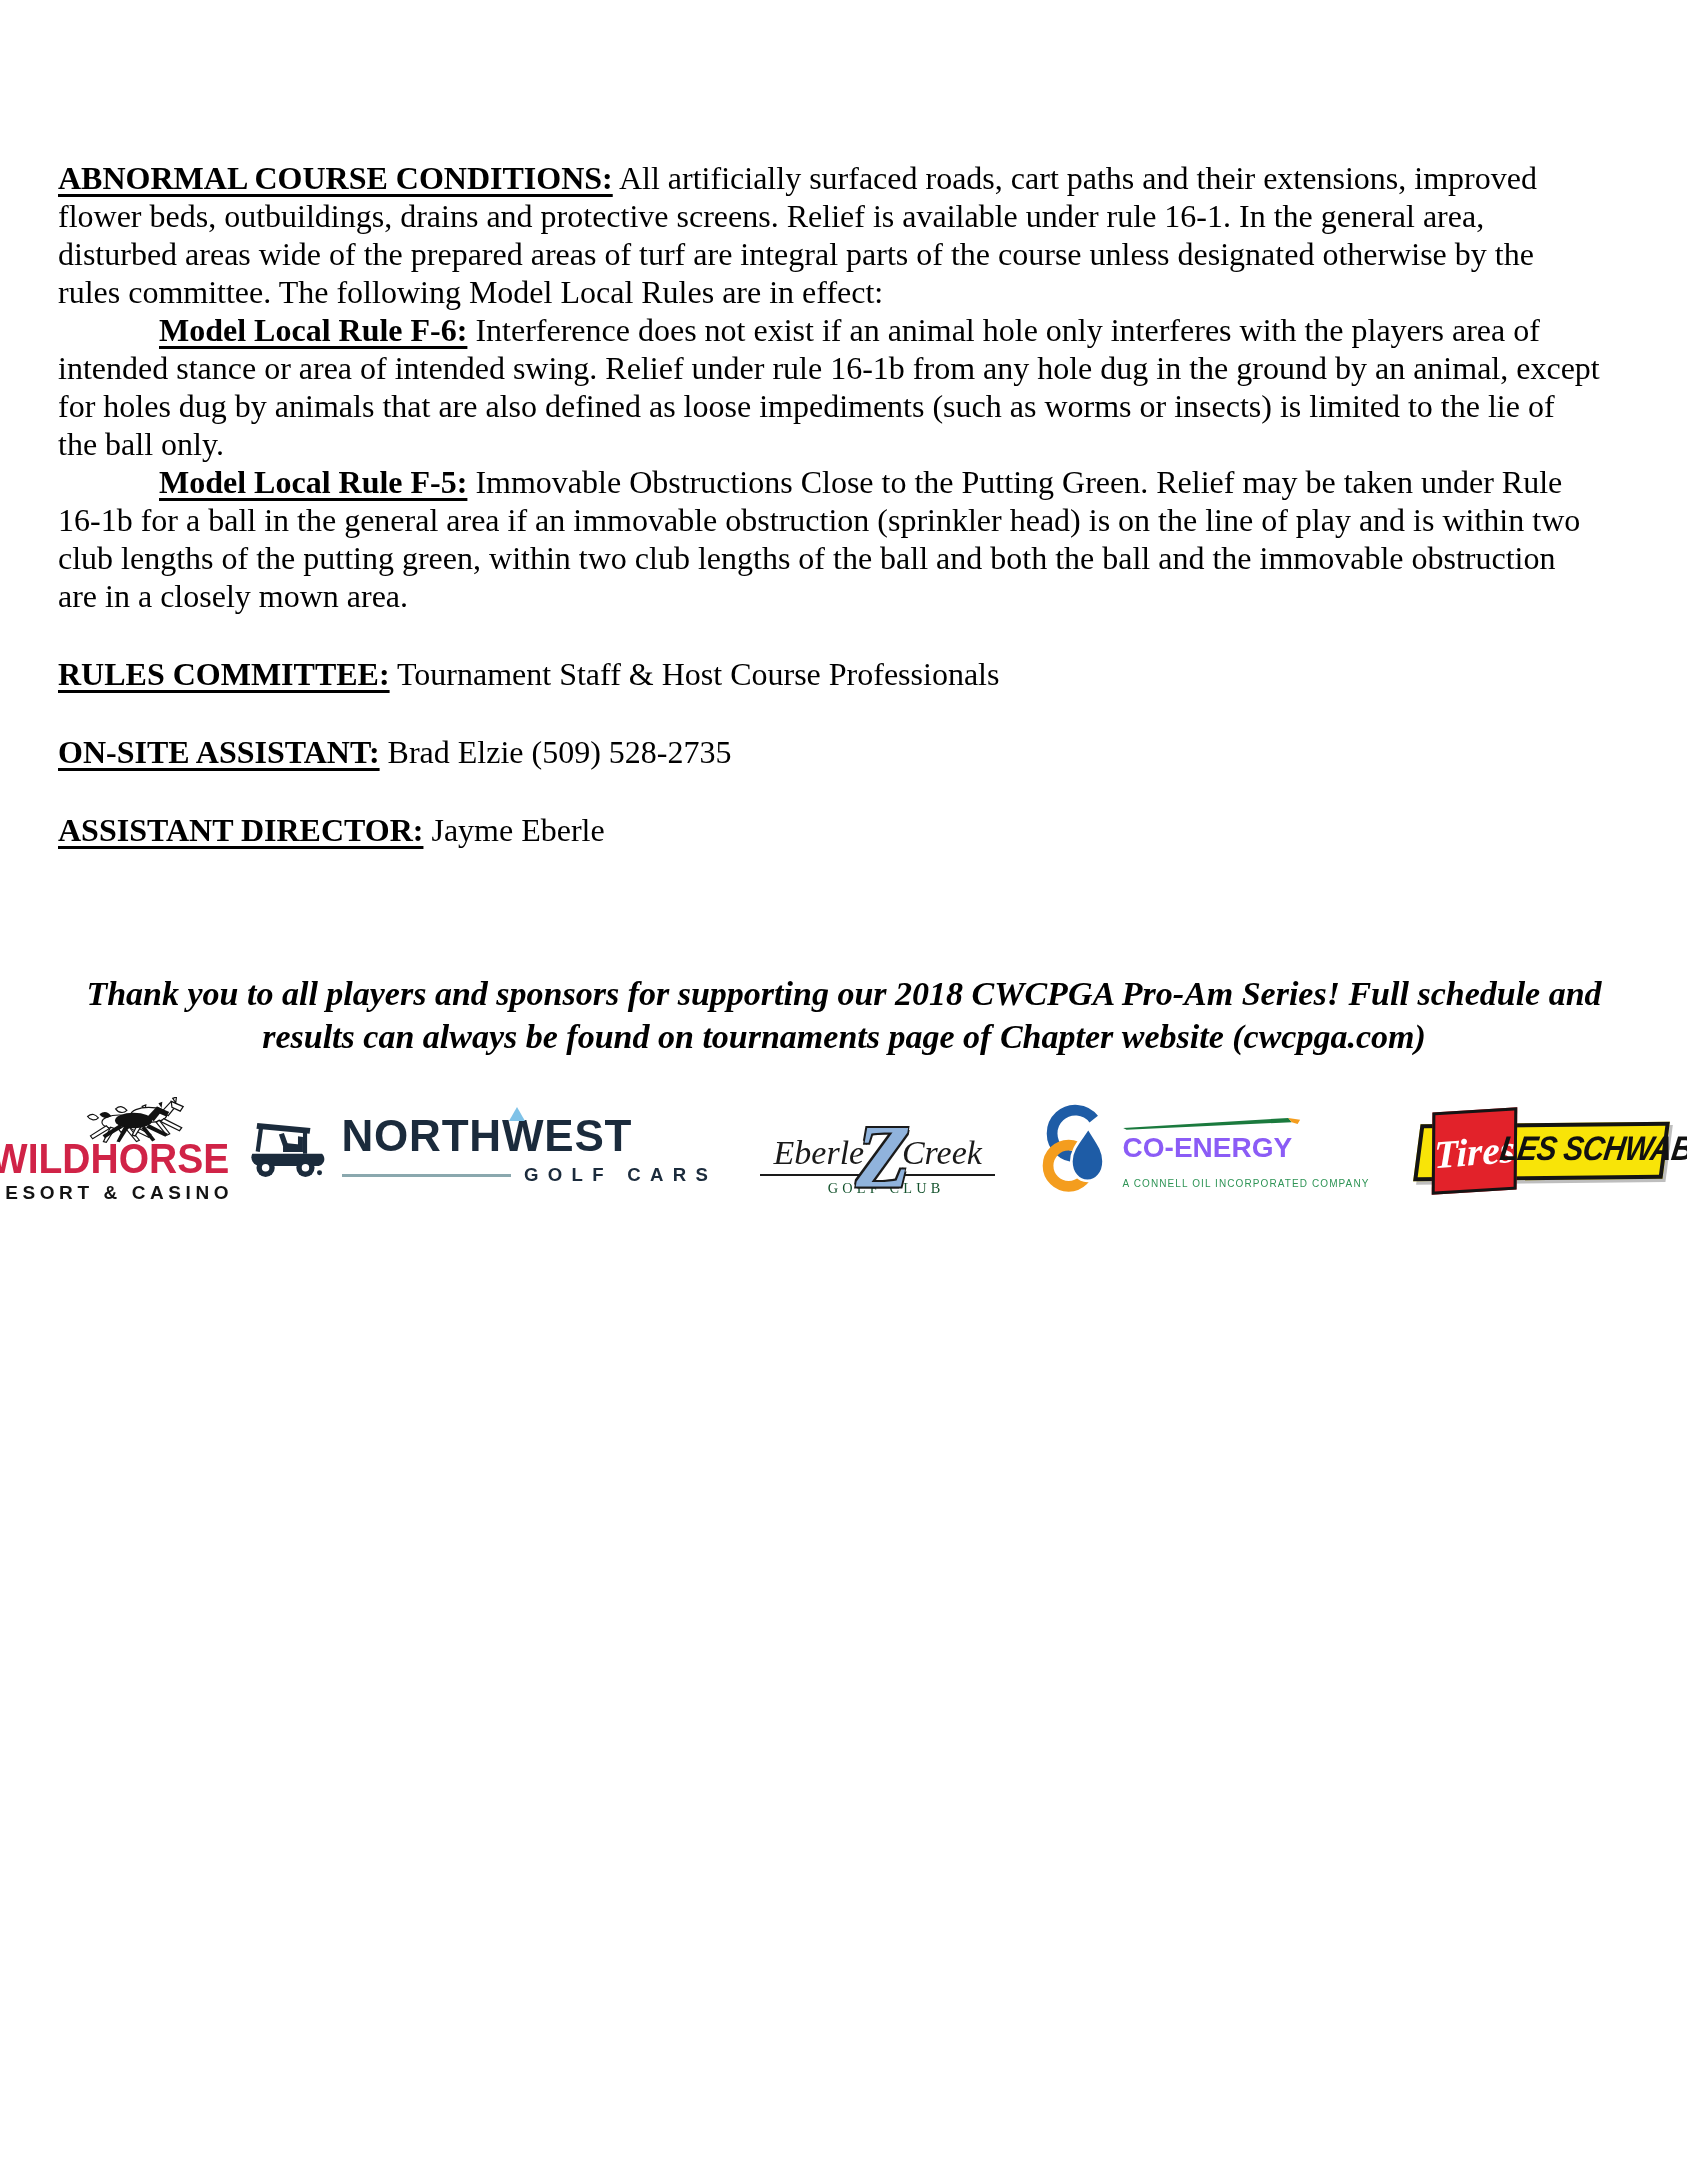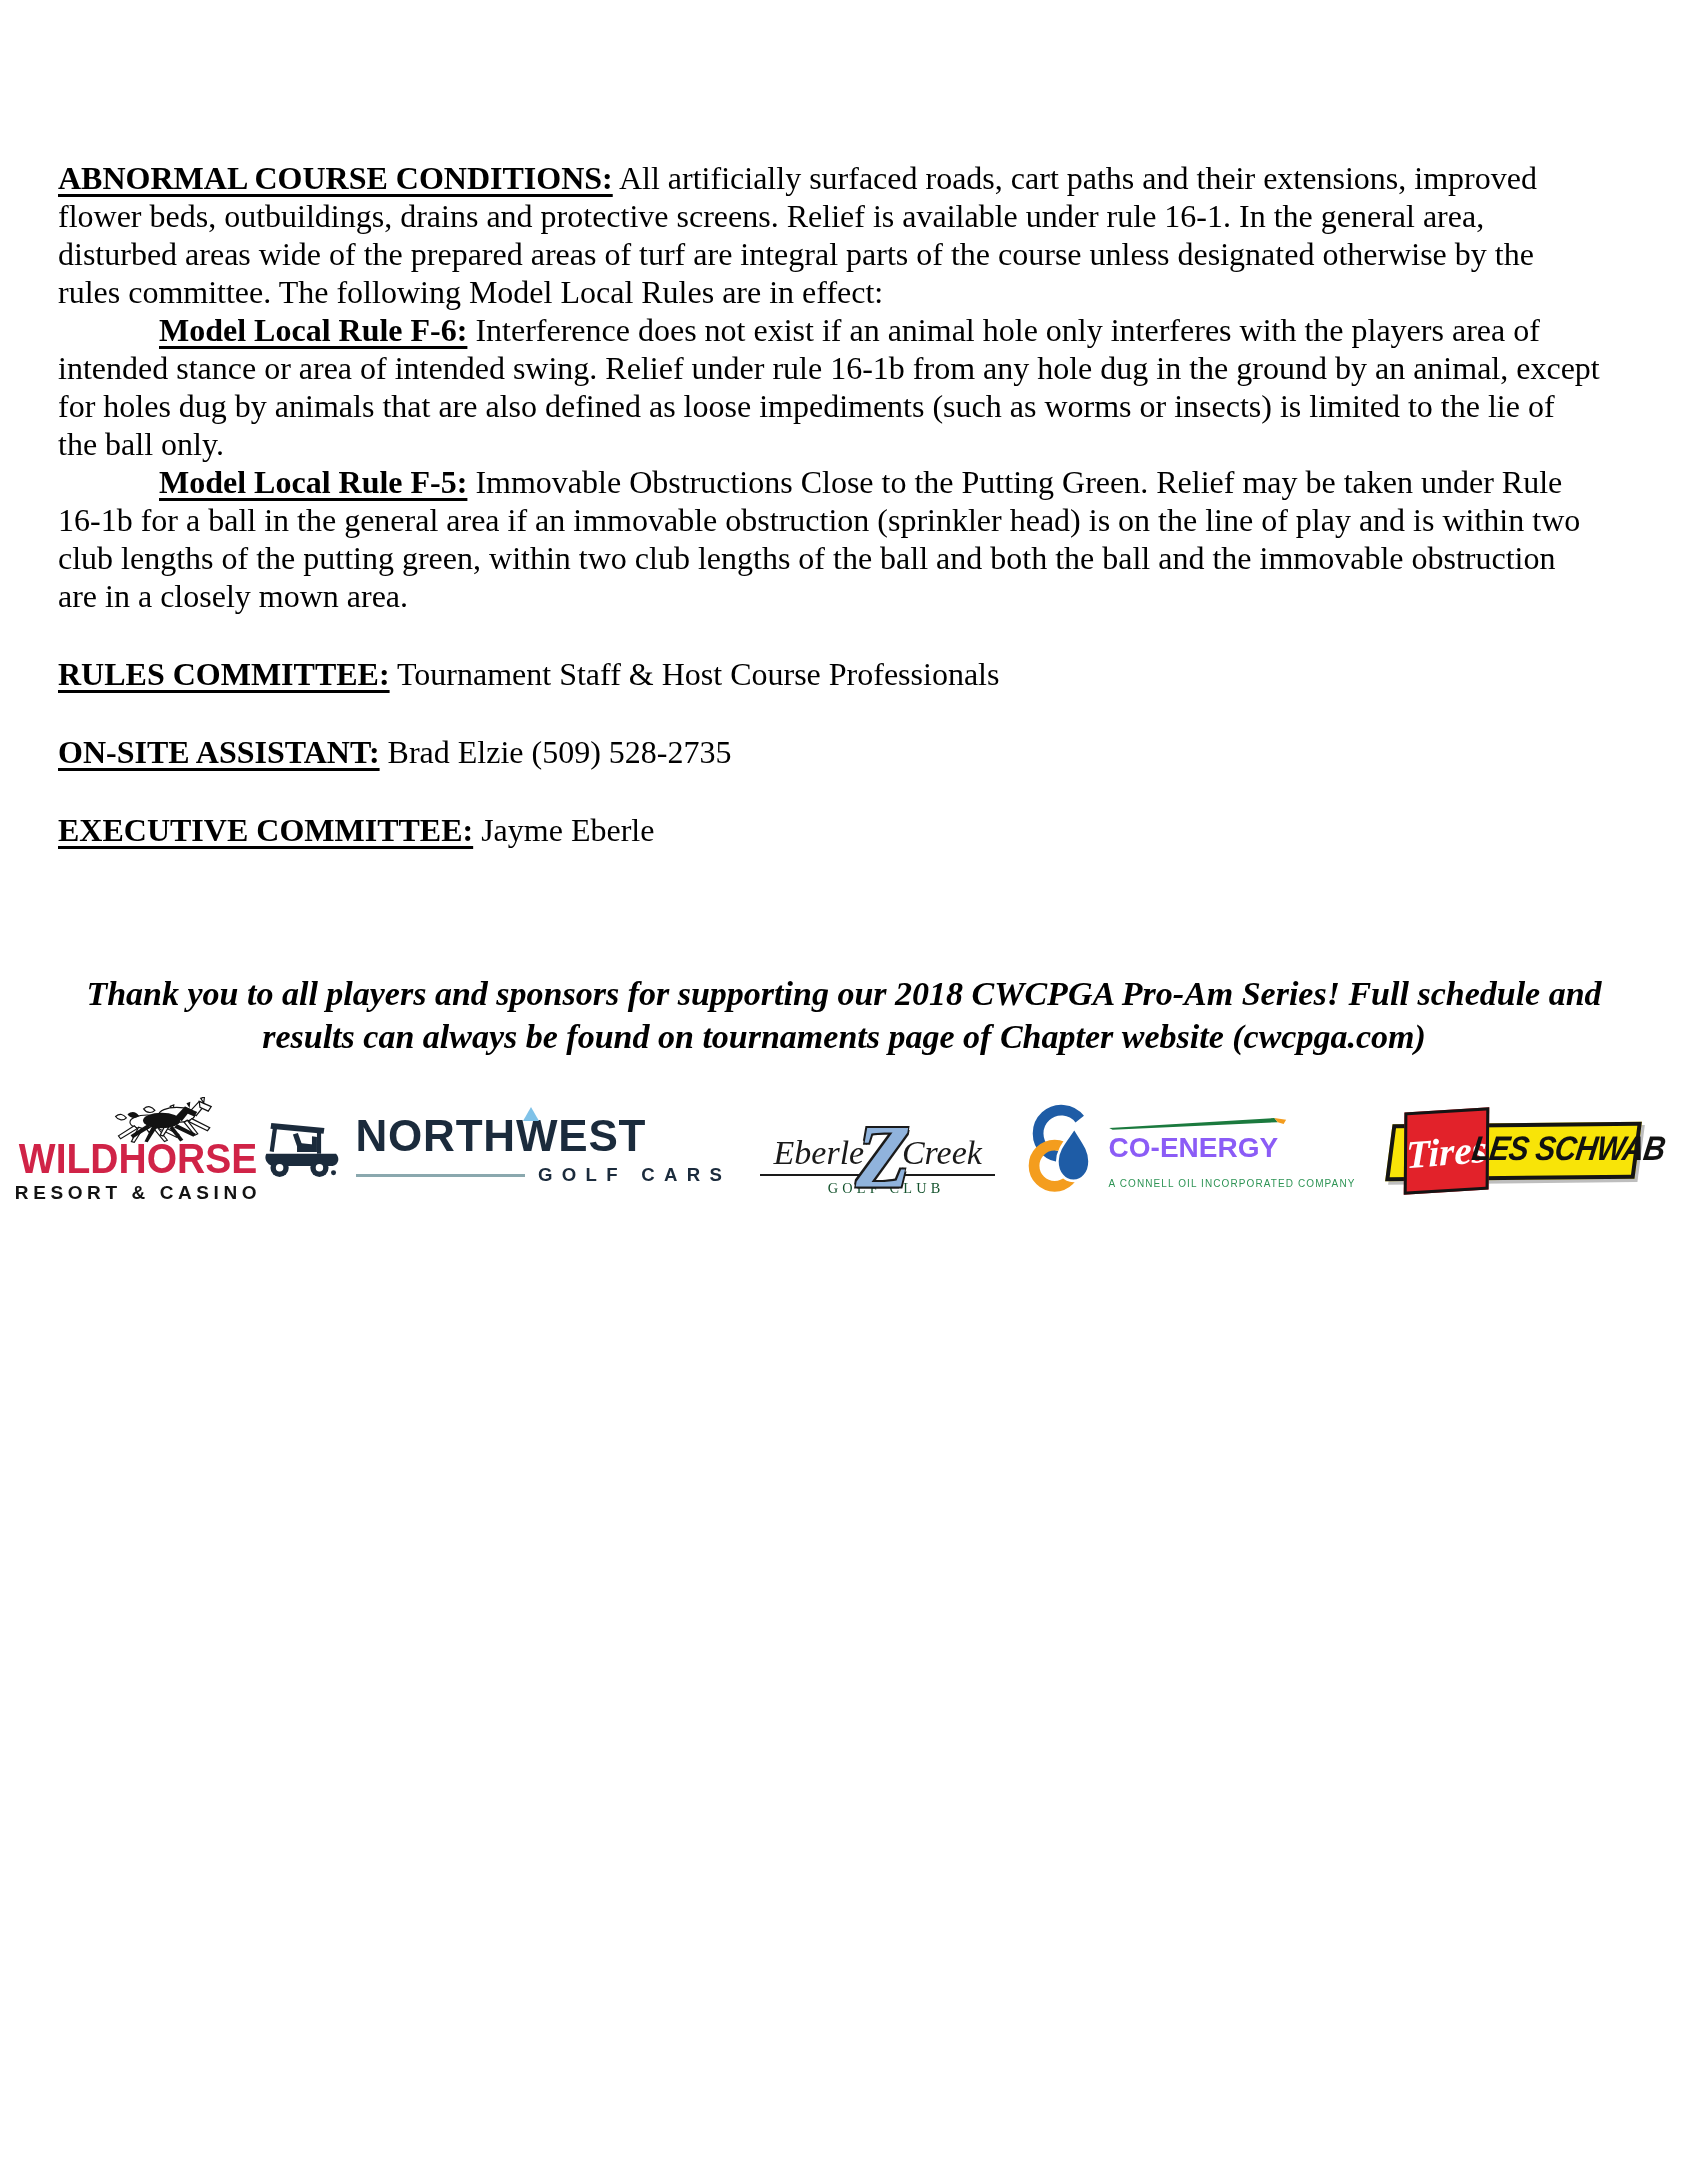--- a/index.html
+++ b/index.html
@@ -16,21 +16,21 @@
   .lead { font-weight:bold; text-decoration:underline;
           text-decoration-thickness:3px; text-underline-offset:5px; }
   p.contact { margin-top:40px; }
 
   .thankyou { position:absolute; top:972px; left:55px; width:1578px;
               text-align:center; font-weight:bold; font-style:italic;
               font-size:34px; line-height:43px; }
 
   
   .logos { position:absolute; top:1097px; left:0; width:1687px;
-           display:flex; justify-content:center; align-items:center; gap:20px; }
+           display:flex; justify-content:center; align-items:center; gap:34px; }
 
   
   .wh { width:209px; display:flex; flex-direction:column; align-items:center;
         font-family:"Liberation Sans", sans-serif; }
   .wh-horses { align-self:flex-end; margin-right:0; margin-bottom:-6.7px; }
   .wh-name { font-weight:bold; font-size:39px; line-height:39px; color:#d02347;
              letter-spacing:0; transform:scaleY(1.1); white-space:nowrap; }
   .wh-sub  { font-weight:bold; font-size:19px; letter-spacing:4.6px;
              color:#131313; margin-top:3.4px; white-space:nowrap; }
 
@@ -103,21 +103,21 @@
     <p><span class="lead">ABNORMAL COURSE CONDITIONS:</span><span> All artificially surfaced roads, cart paths and their extensions, improved flower beds, outbuildings, drains and protective screens. Relief is available under rule 16-1. In the general area, disturbed areas wide of the prepared areas of turf are integral parts of the course unless designated otherwise by the rules committee. The following Model Local Rules are in effect:</span></p>
 
     <p class="indent"><span class="lead">Model Local Rule F-6:</span><span> Interference does not exist if an animal hole only interferes with the players area of intended stance or area of intended swing. Relief under rule 16-1b from any hole dug in the ground by an animal, except for holes dug by animals that are also defined as loose impediments (such as worms or insects) is limited to the lie of the ball only.</span></p>
 
     <p class="indent"><span class="lead">Model Local Rule F-5:</span><span> Immovable Obstructions Close to the Putting Green. Relief may be taken under Rule 16-1b for a ball in the general area if an immovable obstruction (sprinkler head) is on the line of play and is within two club lengths of the putting green, within two club lengths of the ball and both the ball and the immovable obstruction are in a closely mown area.</span></p>
 
     <p class="contact"><span class="lead">RULES COMMITTEE:</span><span> Tournament Staff &amp; Host Course Professionals</span></p>
 
     <p class="contact"><span class="lead">ON-SITE ASSISTANT:</span><span> Brad Elzie (509) 528-2735</span></p>
 
-    <p class="contact"><span class="lead">EXECUTIVE COMMITTEE:</span><span> Jayme Eberle</span></p>
+    <p class="contact"><span class="lead">ASSISTANT DIRECTOR:</span><span> Jayme Eberle</span></p>
   </div>
 
   <div class="thankyou">Thank you to all players and sponsors for supporting our 2018 CWCPGA Pro-Am Series! Full schedule and results can always be found on tournaments page of Chapter website (cwcpga.com)</div>
 
   <div class="logos">
 
     <div class="wh">
       <svg class="wh-horses" width="152" height="49" viewBox="0 0 120 60" aria-hidden="true">
         <defs>
           <g id="wh-horse">

